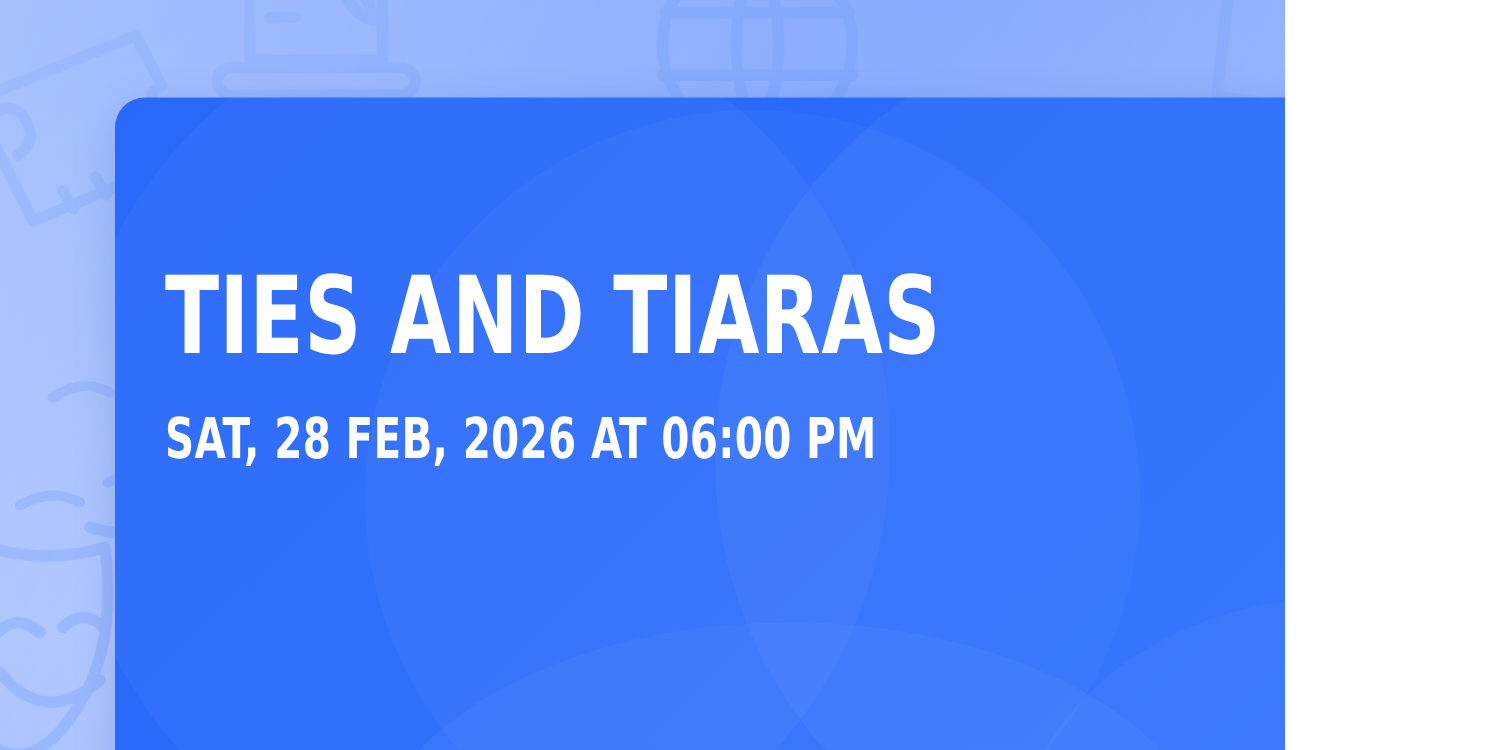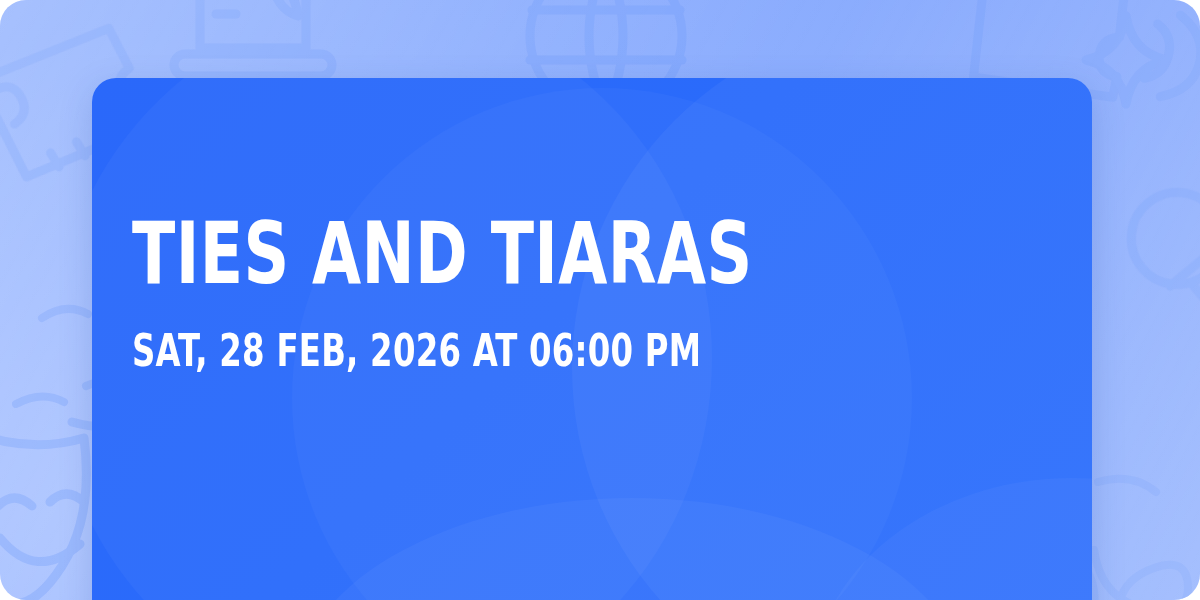--- a/index.html
+++ b/index.html
@@ -5,25 +5,24 @@
 <style>
   html, body {
     margin: 0;
     padding: 0;
     background: #ffffff;
   }
   * { box-sizing: border-box; }
 
   .stage {
     position: relative;
-    width: 1200px;
+    width: 1028px;
     height: 600px;
     overflow: hidden;
     font-family: "Liberation Sans", sans-serif;
-    border-radius: 26px;
   }
 
   
   .bg {
     position: absolute;
     inset: 0;
     background:
       radial-gradient(120% 140% at 12% 88%, #a9c2ff 0%, #9cb9ff 28%, #8fb0fe 58%, #87a9fd 100%);
   }
   .bg-sheen {

